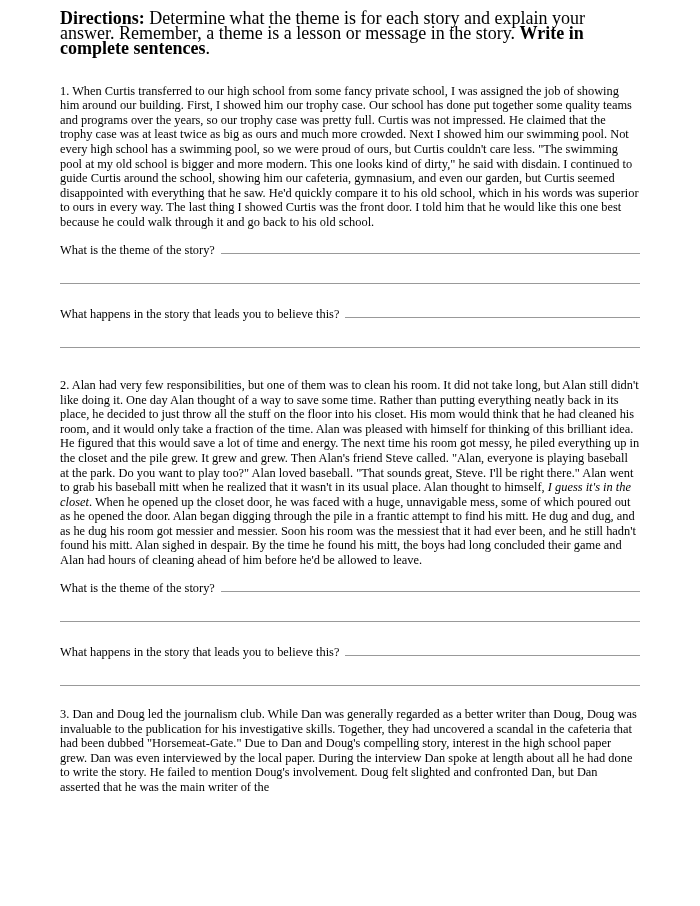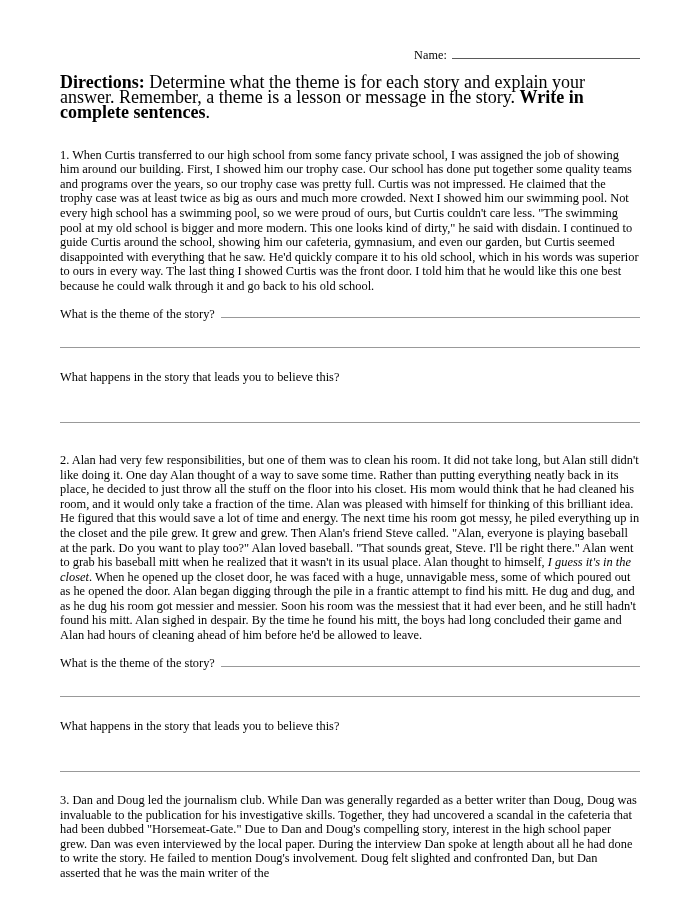--- a/index.html
+++ b/index.html
@@ -75,34 +75,30 @@
     flex: 1 1 auto;
     border-bottom: 1px solid #999999;
     height: 11px;
   }
   .blankrule {
     border-bottom: 1px solid #999999;
     height: 1px;
     margin-top: 25px;
   }
   .qline + .blankrule { margin-top: 24px; }
-  .q2 { margin-top: 22px; flex-direction: column; }
+  .q2 { margin-top: 22px; }
   .story-1 { margin-top: 27px; }
   .story-2 { margin-top: 30px; }
   .story-3 { }
 </style>
 </head>
 <body>
 
 <div class="page">
 
-  <div class="name-row">
-    <span class="name-label">Name:</span>
-    <span class="name-rule"></span>
-  </div>
 
 
   <p class="directions">
     <b>Directions:</b><span> Determine what the theme is for each story and explain your answer. Remember, a theme is a lesson or message in the story. </span><b>Write in complete sentences</b><span>.</span>
   </p>
 
   <p class="story story-1">1. When Curtis transferred to our high school from some fancy private school, I was assigned the job of showing him around our building. First, I showed him our trophy case. Our school has done put together some quality teams and programs over the years, so our trophy case was pretty full. Curtis was not impressed. He claimed that the trophy case was at least twice as big as ours and much more crowded. Next I showed him our swimming pool. Not every high school has a swimming pool, so we were proud of ours, but Curtis couldn't care less. "The swimming pool at my old school is bigger and more modern. This one looks kind of dirty," he said with disdain. I continued to guide Curtis around the school, showing him our cafeteria, gymnasium, and even our garden, but Curtis seemed disappointed with everything that he saw. He'd quickly compare it to his old school, which in his words was superior to ours in every way. The last thing I showed Curtis was the front door. I told him that he would like this one best because he could walk through it and go back to his old school.</p>
 
   <div class="qblock">
     <div class="qline">

